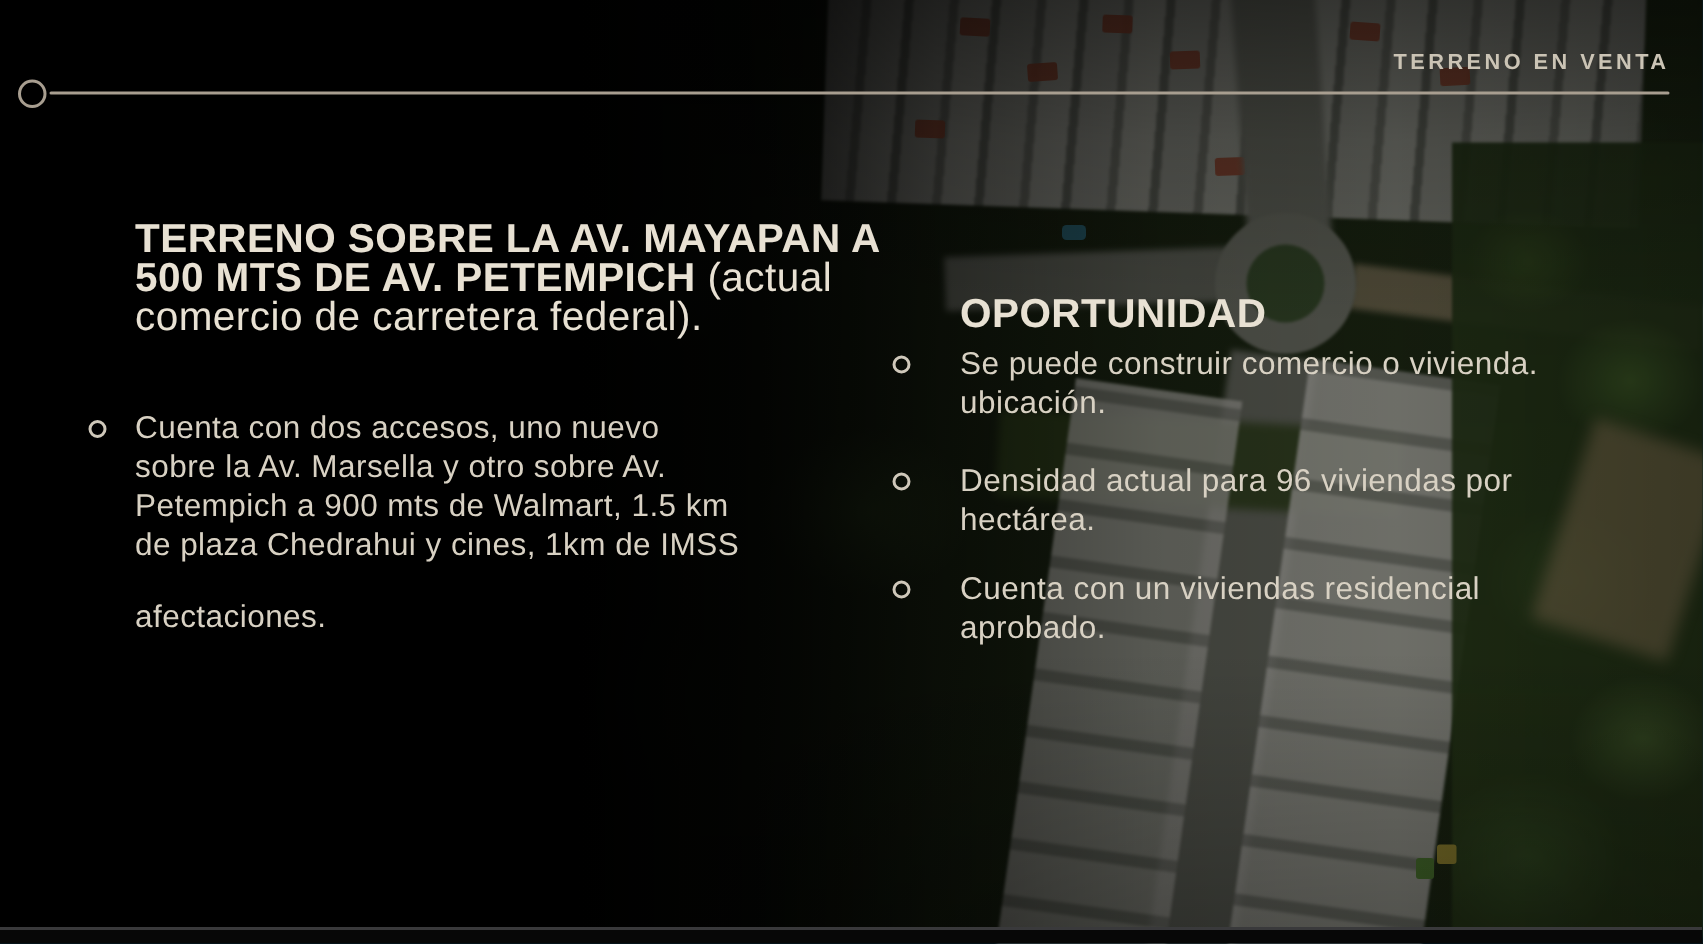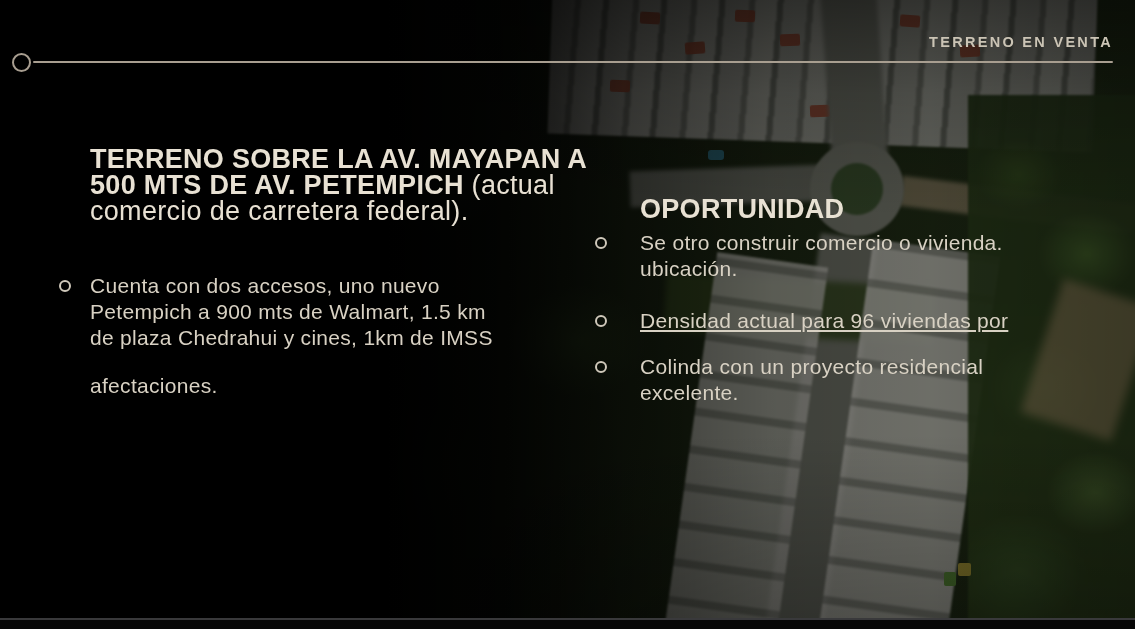--- a/index.html
+++ b/index.html
@@ -70,21 +70,21 @@
   .heading{ color:#e8e1d3; font-size:27px; }
   .bold{ font-weight:bold; }
   .h-left{ margin-bottom:49px; }
   .h-right{ margin-bottom:8px; }
   .bullet{ position:relative; }
   .dot{ position:absolute; width:12px; height:12px; border:2px solid #cfc8ba;
     border-radius:50%; box-sizing:border-box; top:7px; }
   .col-left .dot{ left:-31px; }
   .col-right .dot{ left:-45px; }
   .col-right .bullet{ margin-bottom:26px; }
-  .col-right .bullet.b2{ margin-bottom:20px;text-decoration:underline; }
+  .col-right .bullet.b2{ margin-bottom:20px; }
   .para{ margin-top:22px; }
 
   .bottom-bar{ position:absolute; left:0; right:0; bottom:0; height:9px;
     background:#070707; border-top:2px solid #39393b; box-sizing:content-box;}
 </style>
 </head>
 <body>
 
 <div class="slide">
 
@@ -123,42 +123,44 @@
   <div class="col col-left">
     <div class="h-left heading">
       <div class="ln bold">TERRENO SOBRE LA AV. MAYAPAN A</div>
       <div class="ln"><span class="bold">500 MTS DE AV. PETEMPICH</span><span> (actual</span></div>
       <div class="ln">comercio de carretera federal).</div>
     </div>
 
     <div class="bullet">
       <span class="dot"></span>
       <div class="ln">Cuenta con dos accesos, uno nuevo</div>
+      <div class="ln">sobre la Av. Marsella y otro sobre Av.</div>
       <div class="ln">Petempich a 900 mts de Walmart, 1.5 km</div>
       <div class="ln">de plaza Chedrahui y cines, 1km de IMSS</div>
     </div>
 
     <div class="para">
       <div class="ln">afectaciones.</div>
     </div>
   </div>
 
   <div class="col col-right">
     <div class="h-right heading bold ln">OPORTUNIDAD</div>
 
     <div class="bullet b1">
       <span class="dot"></span>
-      <div class="ln">Se otro construir comercio o vivienda.</div>
+      <div class="ln">Se puede construir comercio o vivienda.</div>
       <div class="ln">ubicación.</div>
     </div>
     <div class="bullet b2">
       <span class="dot"></span>
       <div class="ln">Densidad actual para 96 viviendas por</div>
+      <div class="ln">hectárea.</div>
     </div>
     <div class="bullet b3">
       <span class="dot"></span>
-      <div class="ln">Colinda con un proyecto residencial</div>
-      <div class="ln">excelente.</div>
+      <div class="ln">Cuenta con un viviendas residencial</div>
+      <div class="ln">aprobado.</div>
     </div>
   </div>
 
   <div class="bottom-bar"></div>
 </div>
 
 </body></html>

